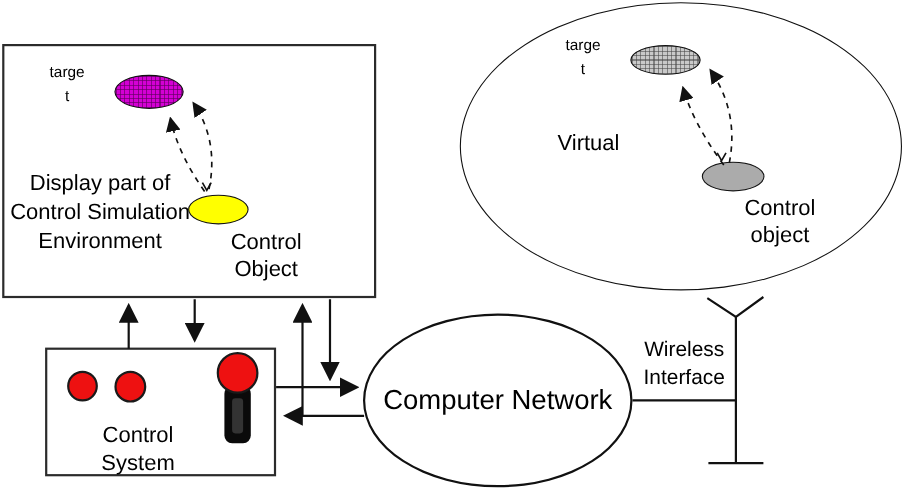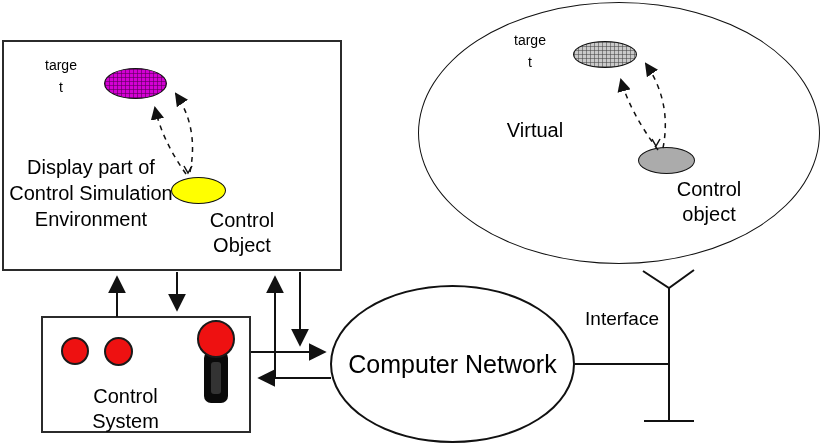--- a/index.html
+++ b/index.html
@@ -83,20 +83,21 @@
       <span>Control</span>
       <span>System</span>
     </div>
   </div>
 
   <div class="big-ellipse" style="left:330px;top:285px;width:245px;height:158px;border-width:2px;">
     <div class="net-text">Computer Network</div>
   </div>
 
   <div class="lbl" style="left:574px;top:306px;width:96px;font-size:19px;line-height:25px;">
+    <span>Wireless</span>
     <span>Interface</span>
   </div>
 
   <svg class="overlay" width="826" height="446" viewBox="0 0 826 446">
     <defs>
       <marker id="ah" viewBox="0 0 10 10" refX="8.5" refY="5" markerWidth="9" markerHeight="9" orient="auto">
         <path d="M0,0 L10,5 L0,10 z" fill="#111"></path>
       </marker>
     </defs>
 

